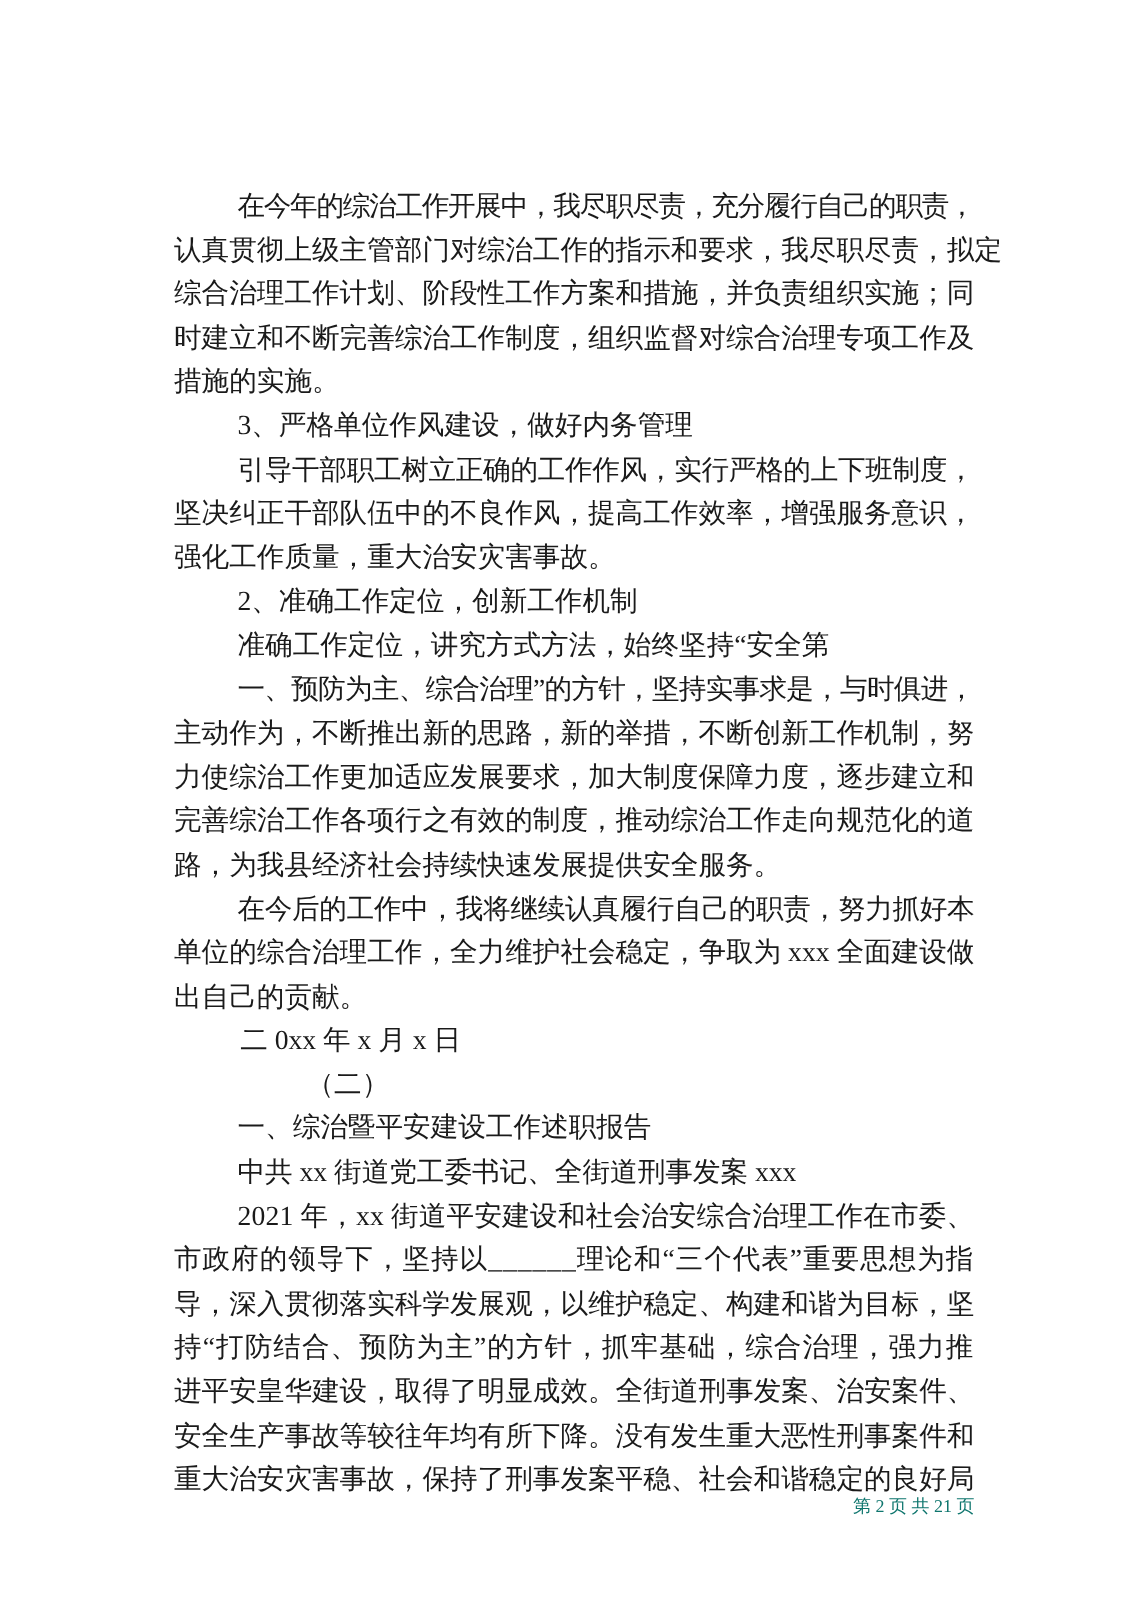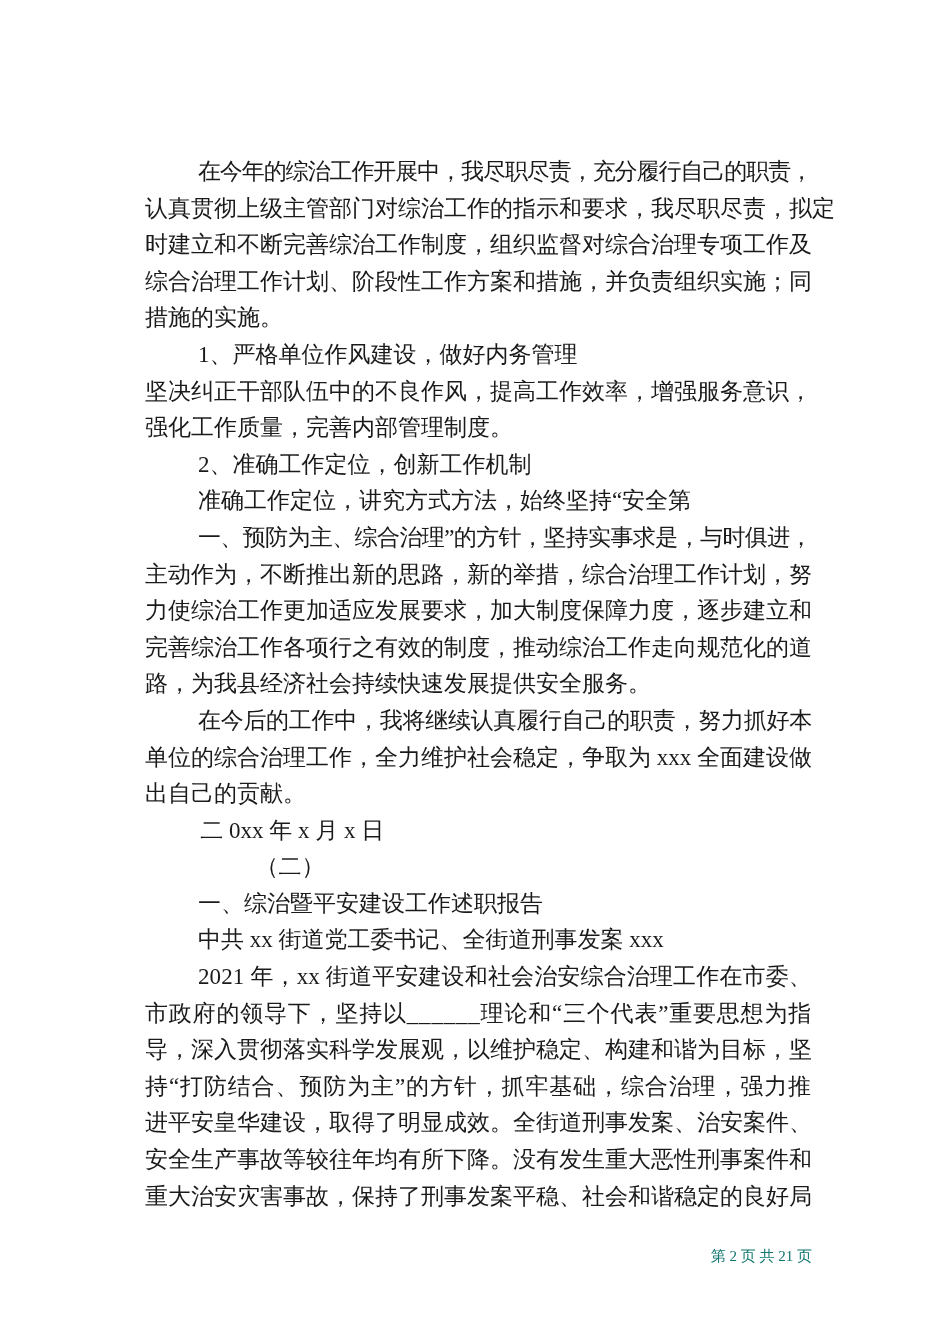--- a/index.html
+++ b/index.html
@@ -49,30 +49,31 @@
     color: #0f766e;
   }
 </style>
 </head>
 <body>
 
 <div class="doc-page">
   <div class="doc-body" id="doc-body">
       <div class="line" style="padding-left: 52.9px;"><span style="letter-spacing: -1.06786px;">在今年的综治工作开展中，我尽职尽责，充分履行自己的职责，</span></div>
       <div class="line" style="padding-left: 0px;"><span style="letter-spacing: 0px;">认真贯彻上级主管部门对综治工作的指示和要求，我尽职尽责，拟定</span></div>
+      <div class="line" style="padding-left: 0px;"><span style="letter-spacing: 0px;">综合治理工作计划、阶段性工作方案和措施，并负责组织实施；同</span></div>
       <div class="line" style="padding-left: 0px;"><span style="letter-spacing: 0px;">时建立和不断完善综治工作制度，组织监督对综合治理专项工作及</span></div>
-      <div class="line" style="padding-left: 0px;"><span style="letter-spacing: 0px;">综合治理工作计划、阶段性工作方案和措施，并负责组织实施；同</span></div>
       <div class="line" style="padding-left: 0px;"><span>措施的实施。</span></div>
-      <div class="line" style="padding-left: 52.9px;"><span>1、严格单位作风建设，做好内务管理</span></div>
+      <div class="line" style="padding-left: 52.9px;"><span>3、严格单位作风建设，做好内务管理</span></div>
+      <div class="line" style="padding-left: 52.9px;"><span style="letter-spacing: -0.255556px;">引导干部职工树立正确的工作作风，实行严格的上下班制度，</span></div>
       <div class="line" style="padding-left: 0px;"><span style="letter-spacing: 0px;">坚决纠正干部队伍中的不良作风，提高工作效率，增强服务意识，</span></div>
-      <div class="line" style="padding-left: 0px;"><span>强化工作质量，完善内部管理制度。</span></div>
+      <div class="line" style="padding-left: 0px;"><span>强化工作质量，重大治安灾害事故。</span></div>
       <div class="line" style="padding-left: 52.9px;"><span>2、准确工作定位，创新工作机制</span></div>
       <div class="line" style="padding-left: 52.9px;"><span>准确工作定位，讲究方式方法，始终坚持“安全第</span></div>
       <div class="line" style="padding-left: 52.9px;"><span style="letter-spacing: -0.611384px;">一、预防为主、综合治理”的方针，坚持实事求是，与时俱进，</span></div>
-      <div class="line" style="padding-left: 0px;"><span style="letter-spacing: 0px;">主动作为，不断推出新的思路，新的举措，综合治理工作计划，努</span></div>
+      <div class="line" style="padding-left: 0px;"><span style="letter-spacing: 0px;">主动作为，不断推出新的思路，新的举措，不断创新工作机制，努</span></div>
       <div class="line" style="padding-left: 0px;"><span style="letter-spacing: 0px;">力使综治工作更加适应发展要求，加大制度保障力度，逐步建立和</span></div>
       <div class="line" style="padding-left: 0px;"><span style="letter-spacing: 0px;">完善综治工作各项行之有效的制度，推动综治工作走向规范化的道</span></div>
       <div class="line" style="padding-left: 0px;"><span>路，为我县经济社会持续快速发展提供安全服务。</span></div>
       <div class="line" style="padding-left: 52.9px;"><span style="letter-spacing: -0.255556px;">在今后的工作中，我将继续认真履行自己的职责，努力抓好本</span></div>
       <div class="line" style="padding-left: 0px;"><span style="letter-spacing: 0px;">单位的综合治理工作，全力维护社会稳定，争取为 xxx 全面建设做</span></div>
       <div class="line" style="padding-left: 0px;"><span>出自己的贡献。</span></div>
       <div class="line" style="padding-left: 55.2px;"><span>二 0xx 年 x 月 x 日</span></div>
       <div class="line" style="padding-left: 110.4px;"><span>（二）</span></div>
       <div class="line" style="padding-left: 52.9px;"><span>一、综治暨平安建设工作述职报告</span></div>
       <div class="line" style="padding-left: 52.9px;"><span>中共 xx 街道党工委书记、全街道刑事发案 xxx</span></div>

